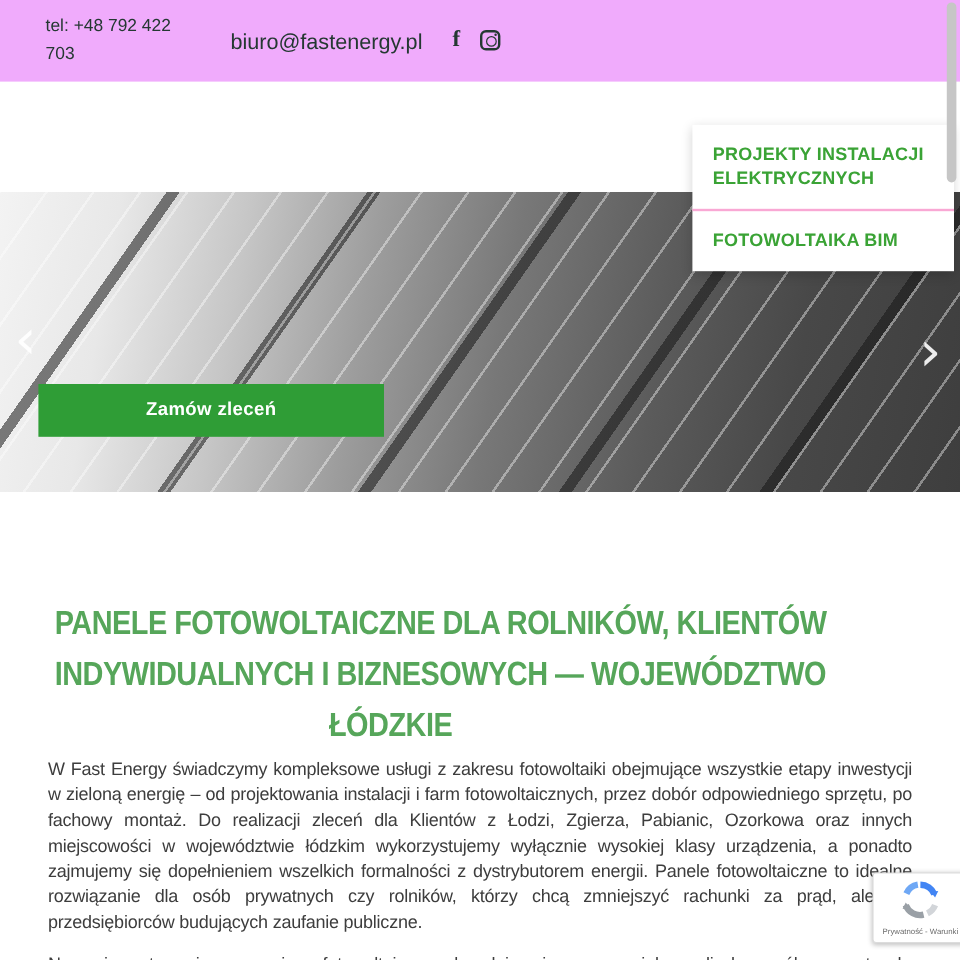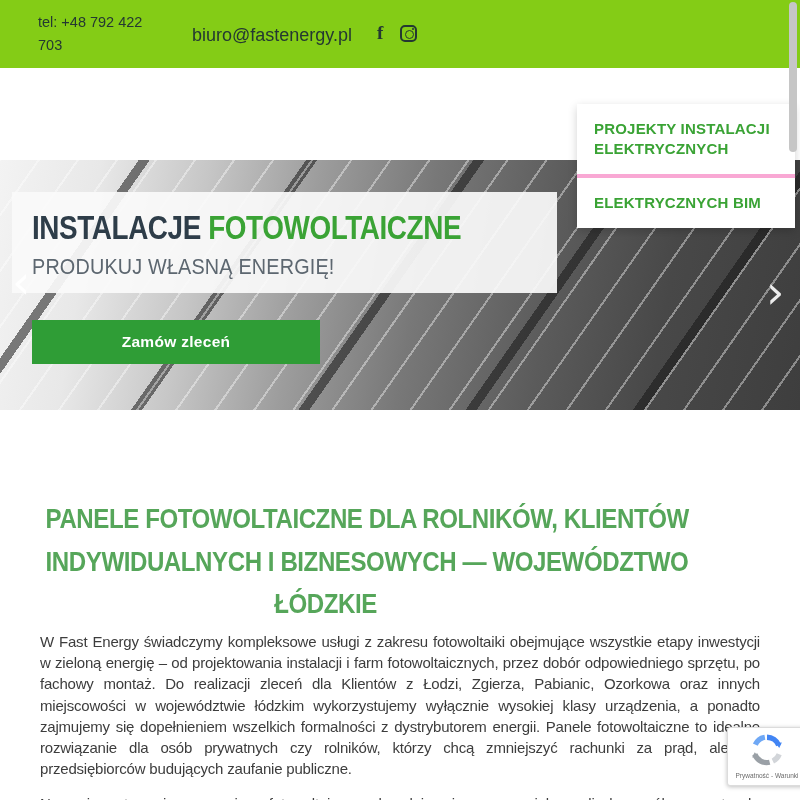--- a/index.html
+++ b/index.html
@@ -5,21 +5,21 @@
   * { margin:0; padding:0; box-sizing:border-box; }
   html,body { background:#fff; }
   .page {
     position:relative; width:800px; height:800px; overflow:hidden;
     background:#fff; font-family:"Liberation Sans", sans-serif;
   }
 
   
   .topbar {
     position:absolute; left:0; top:0; width:800px; height:68px;
-    background:#84cc16; color:#243832;
+    background:#f0abfc; color:#243832;
   }
   .topbar-phone {
     position:absolute; left:38px; top:11px; width:118px;
     font-size:14.5px; line-height:23px; color:#243832;
   }
   .topbar-email {
     position:absolute; left:192px; top:25px; font-size:18px; color:#243832;
   }
   .topbar-social { position:absolute; left:377px; top:23px; display:flex; gap:17px; align-items:center; }
   .fb-icon {
@@ -71,21 +71,21 @@
   .nav-green { color:#3aa335; }
 
   
   .dropdown {
     position:absolute; left:577px; top:104px; width:218px; z-index:30;
     background:#fff; box-shadow:0 3px 9px rgba(0,0,0,0.18);
   }
   .dropdown-item {
     padding:15px 17px; color:#3aa335; font-size:15px; font-weight:bold;
     line-height:20px; letter-spacing:0.2px; cursor:pointer;
-    border-bottom:4px solid #f9a8d4;
+    border-bottom:2px solid #f9a8d4;
   }
   .dropdown-item:last-child { border-bottom:none; }
 
   
   .hero {
     position:absolute; left:0; top:160px; width:800px; height:250px; overflow:hidden;
     background:
       repeating-linear-gradient(305deg, rgba(255,255,255,0) 0 30px, rgba(255,255,255,0.40) 30px 32px),
       repeating-linear-gradient(305deg, rgba(22,22,22,0) 0 128px, rgba(22,22,22,0.55) 128px 137px),
       linear-gradient(100deg, #f3f3f3 0%, #e8e8e8 12%, #c6c6c6 25%, #9d9d9d 38%, #787878 52%, #5b5b5b 68%, #484848 82%, #3e3e3e 100%);
@@ -189,28 +189,24 @@
       <span class="nav-item nav-green">O NAS</span>
       <span class="nav-item nav-green">BIZNESOWYCH</span>
       <span class="nav-item nav-gray">PROJEKTY ELEKTRYCZNE</span>
       <span class="nav-item nav-green">BAZA WIEDZY</span>
       <span class="nav-item nav-green">KONTAKT</span>
     </nav>
   </div>
 
   <div class="dropdown">
     <div class="dropdown-item">PROJEKTY INSTALACJI ELEKTRYCZNYCH</div>
-    <div class="dropdown-item">ELEKTRYCZNYCH BIM</div>
+    <div class="dropdown-item">FOTOWOLTAIKA BIM</div>
   </div>
 
   <div class="hero">
-    <div class="hero-box">
-      <div class="hero-title"><span>INSTALACJE </span><span class="green-part">FOTOWOLTAICZNE</span></div>
-      <div class="hero-subtitle">PRODUKUJ WŁASNĄ ENERGIĘ!</div>
-    </div>
     <span class="hero-arrow arrow-prev">‹</span>
     <span class="hero-arrow arrow-next">›</span>
     <button class="hero-cta">Zamów zleceń</button>
   </div>
 
   <div class="content-heading">
     <div class="heading-line">PANELE FOTOWOLTAICZNE DLA ROLNIKÓW, KLIENTÓW</div>
     <div class="heading-line">INDYWIDUALNYCH I BIZNESOWYCH — WOJEWÓDZTWO</div>
     <div class="heading-line">ŁÓDZKIE</div>
   </div>

